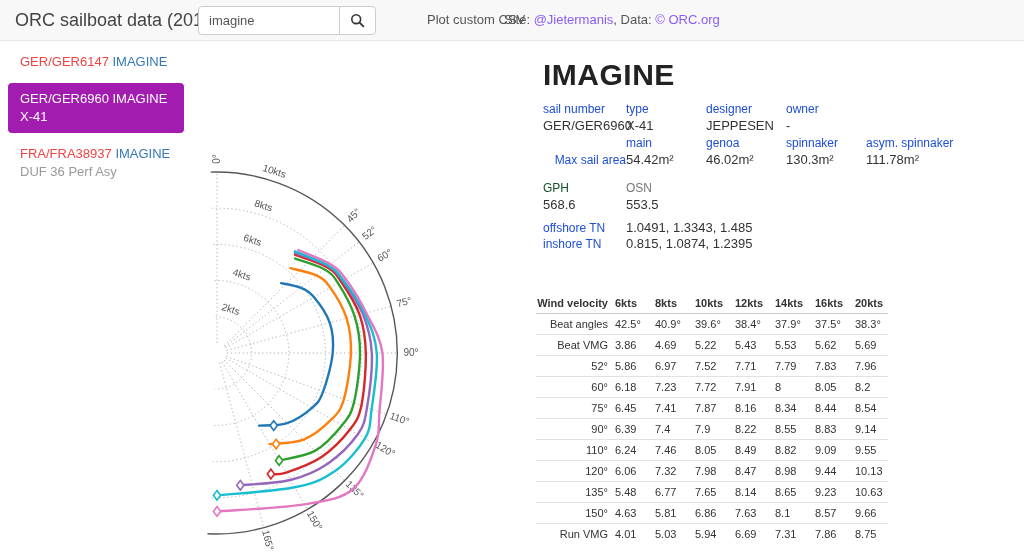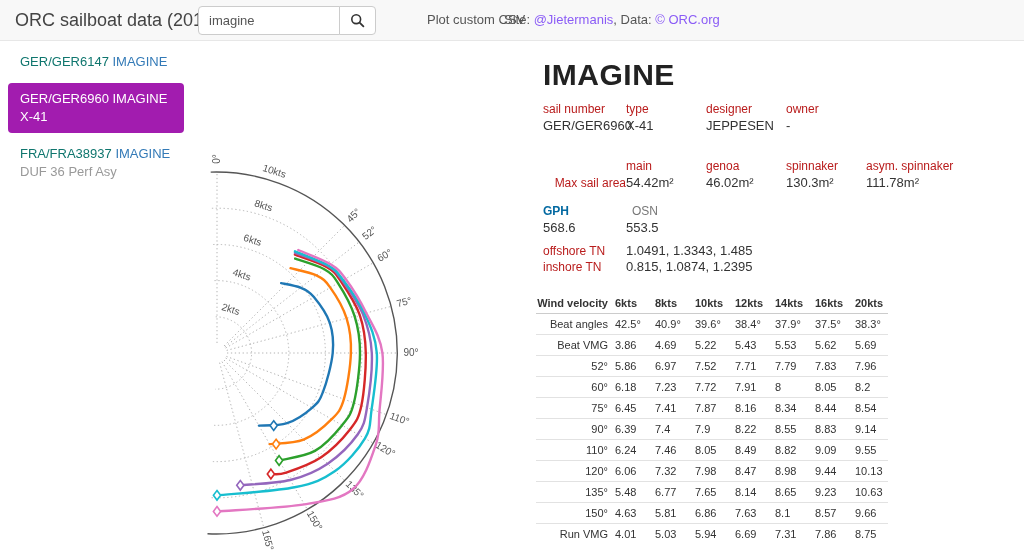--- a/index.html
+++ b/index.html
@@ -20,36 +20,36 @@
                 display:flex; align-items:center; justify-content:center; }
   .nav-link { position:absolute; top:0; line-height:40px; font-size:13px; color:#555;
               text-decoration:none; cursor:pointer;margin-left:30px; }
   .credits { position:absolute; left:504px; top:0; line-height:40px; font-size:13px; color:#555; }
   .credits a { color:#8b5cf6; text-decoration:none; cursor:pointer; }
 
   
   .sidebar { position:absolute; left:8px; top:46px; width:176px; }
   .boat-item { display:block; padding:7px 12px; border-radius:4px; margin-bottom:5px;
                font-size:13px; line-height:18px; cursor:pointer; text-decoration:none; }
-  .boat-item .sail  { color:#0f766e; }
+  .boat-item .sail  { color:#ef4444; }
   .boat-item .bname { color:#337ab7; }
   .boat-item .btype { color:#999; }
   .boat-item.selected { background:#a21caf; }
   .boat-item.selected .sail, .boat-item.selected .bname, .boat-item.selected .btype { color:#fff; }
 
   
   #polar { position:absolute; left:0; top:41px; pointer-events:none; }
   #polar text { font-family:"Liberation Sans", sans-serif; }
 
   
   .panel { position:absolute; left:543px; top:58px; width:470px; }
   .boat-title { font-size:30px; font-weight:bold; color:#222; line-height:34px; letter-spacing:.5px; }
   .spec-grid { display:grid; grid-template-columns:83px 80px 80px 80px 147px; }
-  .g1 { margin-top:10px; } .g2 { margin-top:6px; } .g3 { margin-top:24px; }
-  .lbl { color:#b91c1c; font-size:12px; line-height:15px; }
+  .g1 { margin-top:10px; } .g2 { margin-top:6px; } .g3 { margin-top:1px; }
+  .lbl { color:#1d4ed8; font-size:12px; line-height:15px; }
   .val { color:#333; font-size:13px; line-height:18px; }
   .ratings { margin-top:12px; display:grid; grid-template-columns:83px auto; }
   .tn-grid { margin-top:6px; display:grid; grid-template-columns:83px auto; }
   .tn-grid .lbl, .tn-grid .val { line-height:16px; }
 
   
   .wind-table { position:absolute; left:536px; top:293px; border-collapse:collapse;
                 font-size:11px; color:#333; }
   .wind-table th, .wind-table td { font-weight:normal; text-align:left;
                 padding:4px 0 4px 7px; white-space:nowrap; }
@@ -165,22 +165,22 @@
     <div class="lbl">spinnaker</div>
     <div class="lbl">asym. spinnaker</div>
     <div class="lbl" style="line-height:18px;text-align:right;">Max sail area</div>
     <div class="val">54.42m²</div>
     <div class="val">46.02m²</div>
     <div class="val">130.3m²</div>
     <div class="val">111.78m²</div>
   </div>
 
   <div class="ratings">
-    <div class="lbl" style="color:#0369a1;font-weight:bold;">GPH</div>
-    <div class="lbl" style="color:#777;margin-left:6px;">OSN</div>
+    <div class="lbl" style="color:#14532d;">GPH</div>
+    <div class="lbl" style="color:#777;">OSN</div>
     <div class="val">568.6</div>
     <div class="val">553.5</div>
   </div>
 
   <div class="tn-grid">
     <div class="lbl">offshore TN</div>
     <div class="val">1.0491, 1.3343, 1.485</div>
     <div class="lbl">inshore TN</div>
     <div class="val">0.815, 1.0874, 1.2395</div>
   </div>

